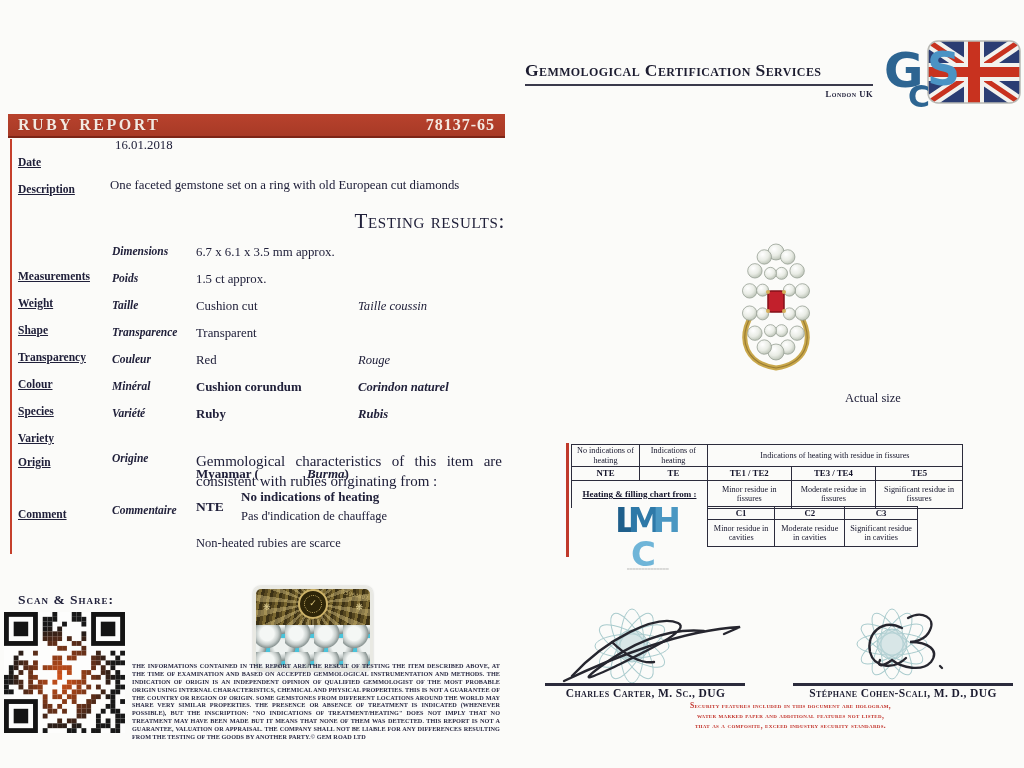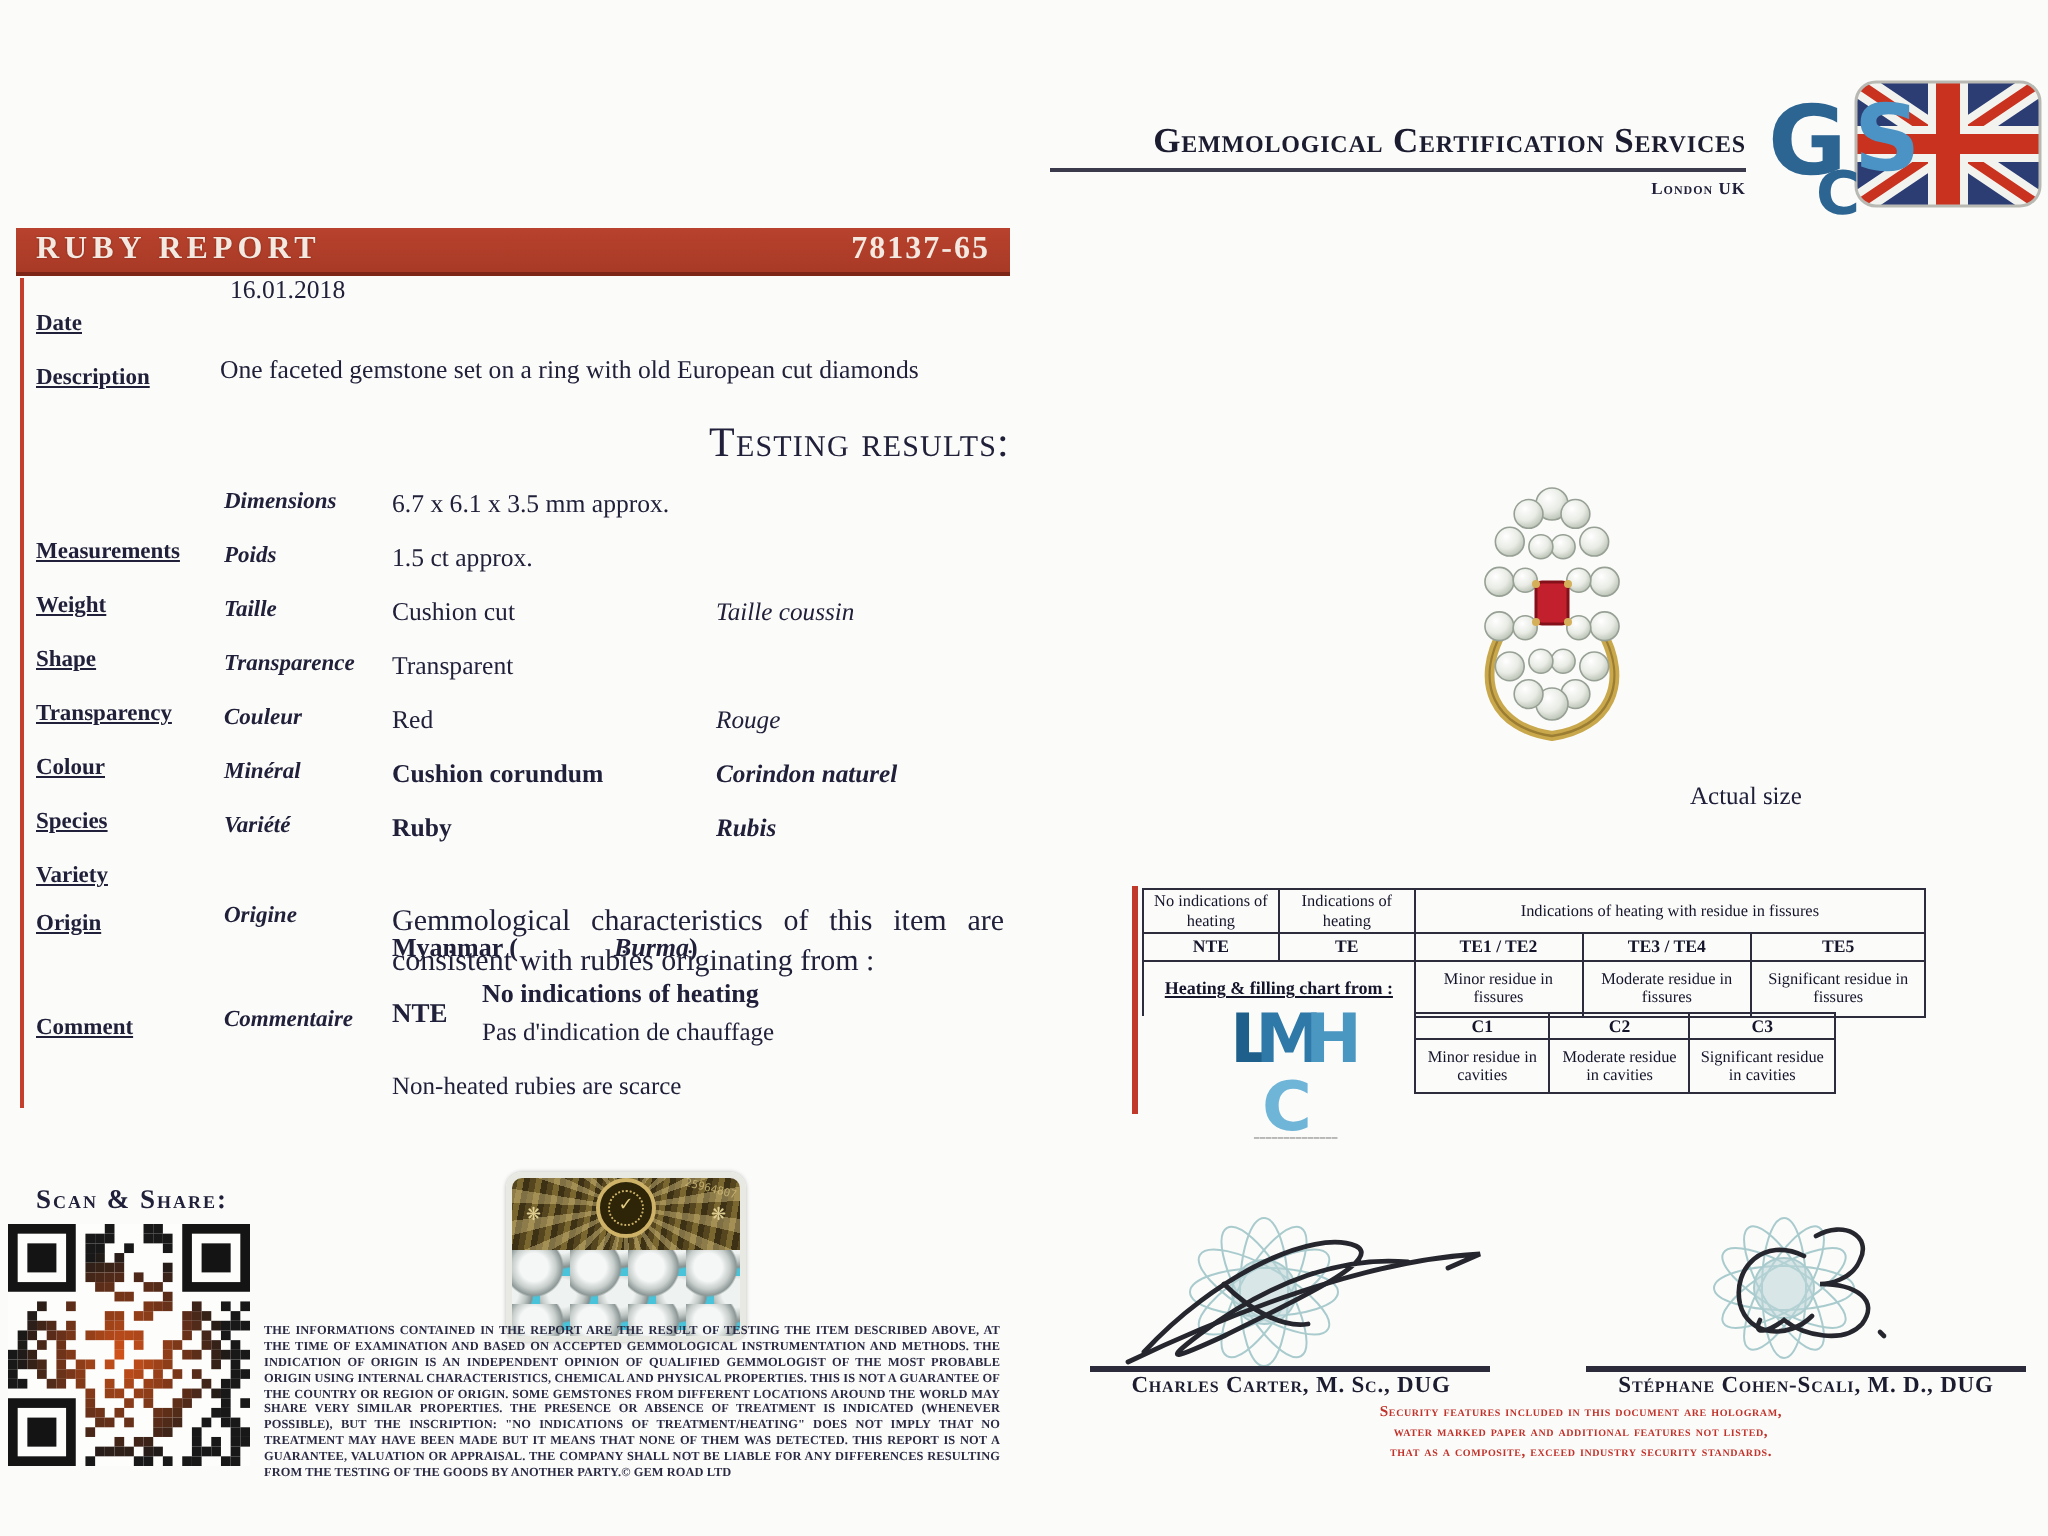--- a/index.html
+++ b/index.html
@@ -41,21 +41,21 @@
       font-family:"DejaVu Sans Mono",monospace;opacity:.85;}
   .holo-fl{position:absolute;top:13px;color:#e0cf93;font-size:9px;}
   .holo-bot{position:absolute;left:0;bottom:0;width:100%;height:54%;background-color:#49c3da;
       background-image:
         radial-gradient(circle at 38% 32%,#f4f7f5 0 7px,#c6cdcb 11px,#8d9896 14px,rgba(0,0,0,0) 15px),
         radial-gradient(circle at 38% 32%,#eef2f0 0 7px,#bec6c4 11px,#879290 14px,rgba(0,0,0,0) 15px);
       background-size:29px 27px,29px 27px;background-position:0 0,14px 13px;}
   
   .org{left:525px;top:60px;width:348px;}
   .org .name{font-variant:small-caps;font-size:17.5px;letter-spacing:.4px;color:#1c1c30;
-      text-align:right;white-space:nowrap;font-weight:700;}
+      text-align:left;white-space:nowrap;font-weight:700;}
   .org .rule{height:2px;background:#3a3a4c;margin-top:3px;}
   .org .loc{font-variant:small-caps;font-weight:700;font-size:8.5px;text-align:right;margin-top:3px;letter-spacing:.5px;}
   .actual{left:845px;top:391px;font-size:12.5px;}
   .vline-right{left:566px;top:443px;width:2.5px;height:114px;background:#c0392b;}
   table.hc{border-collapse:collapse;font-size:8.2px;line-height:1.18;text-align:center;color:#14142a;}
   table.hc td{border:1px solid #2c2c3c;padding:1px 2px;vertical-align:middle;}
   table.hc .code{font-weight:700;font-size:8.8px;}
   .chartfrom{font-weight:700;font-size:9px;text-decoration:underline;white-space:nowrap;}
   .lmhc{left:608px;top:503px;width:80px;text-align:center;font-family:"DejaVu Sans",sans-serif;}
   .lmhc .ls{font-weight:700;font-size:34px;line-height:34px;display:inline-block;}

